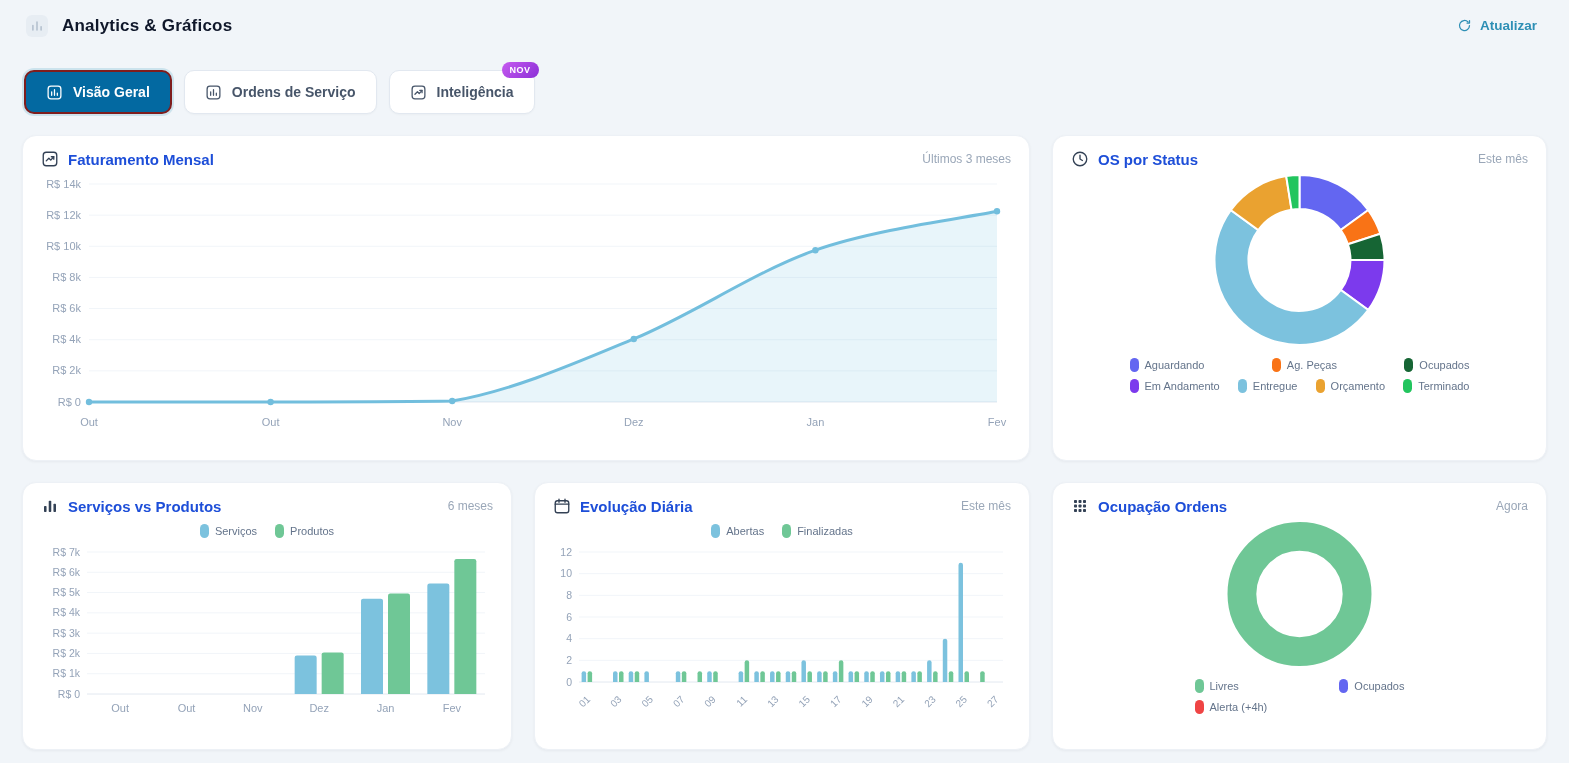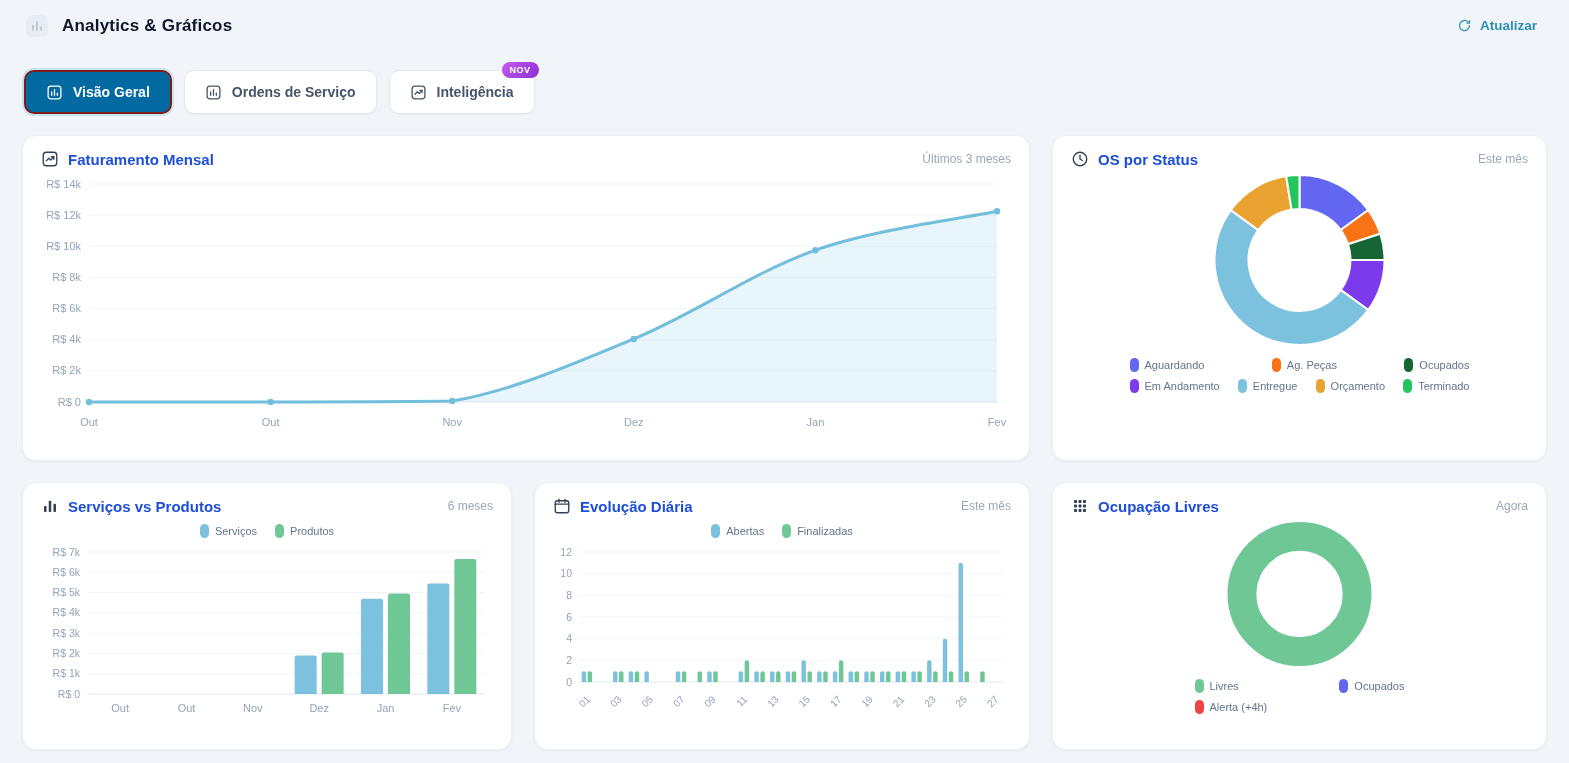--- a/index.html
+++ b/index.html
@@ -387,21 +387,21 @@
               <rect x="10" y="4" width="4" height="4" rx="1"></rect>
               <rect x="16" y="4" width="4" height="4" rx="1"></rect>
             <rect x="4" y="10" width="4" height="4" rx="1"></rect>
               <rect x="10" y="10" width="4" height="4" rx="1"></rect>
               <rect x="16" y="10" width="4" height="4" rx="1"></rect>
             <rect x="4" y="16" width="4" height="4" rx="1"></rect>
               <rect x="10" y="16" width="4" height="4" rx="1"></rect>
               <rect x="16" y="16" width="4" height="4" rx="1"></rect>
           </svg>
         </span>
-        <h2 class="card-title">Ocupação Livres</h2>
+        <h2 class="card-title">Ocupação Ordens</h2>
       </div>
       <span class="card-sub">Agora</span>
     </div>
     <div class="chart-area" id="chart-ocupacao">
         <svg width="457" height="150">
           <circle cx="228.5" cy="75" r="57.599999999999994" fill="none" stroke="#6fc796" stroke-width="28.800000000000004"></circle>
         </svg>
       </div>
     <div class="donut-legend" id="legend-ocupacao">
         <span class="legend-item">

